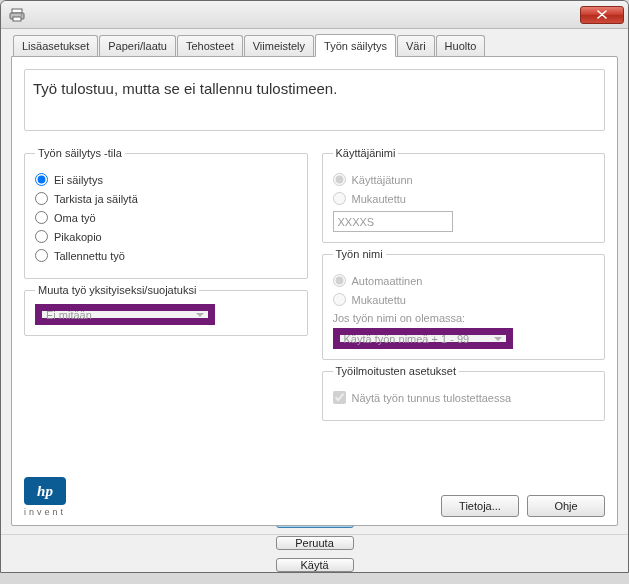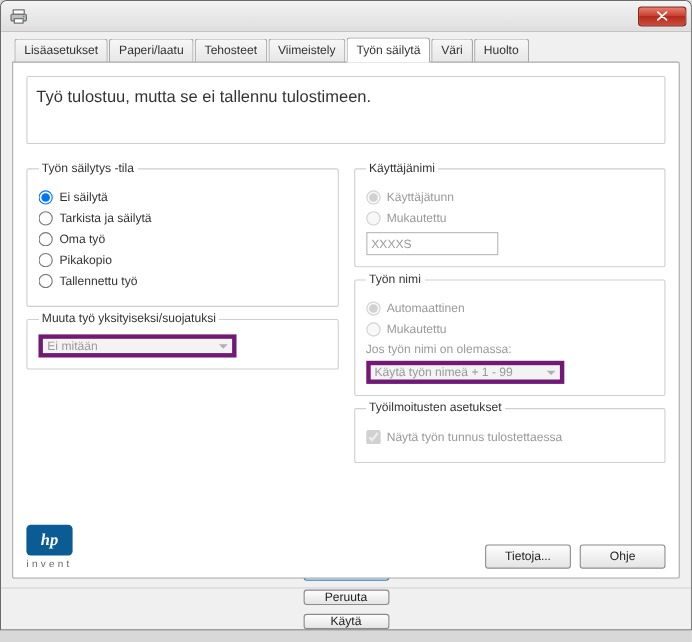--- a/index.html
+++ b/index.html
@@ -135,21 +135,21 @@
     font-family: inherit;
     font-size: 11px;
     height: 21px;
     background: #fff;
   }
   input[type=text][disabled] {
     color: #9a9a9a;
     background: #fff;
   }
   .select {
-    border: 4px solid #701a75;
+    border: 7px solid #701a75;
     background: linear-gradient(to bottom, #fcfcfc, #ececec);
     height: 21px;
     display: flex;
     align-items: center;
     padding: 0 4px;
     color: #333;
     position: relative;
   }
   .select.disabled { color: #9a9a9a; background: #f3f3f3; }
   .select .arrow {
@@ -232,38 +232,38 @@
       </svg>
     </div>
   </div>
 
   <div class="content">
     <div class="tabs">
       <div class="tab">Lisäasetukset</div>
       <div class="tab">Paperi/laatu</div>
       <div class="tab">Tehosteet</div>
       <div class="tab">Viimeistely</div>
-      <div class="tab active">Työn säilytä</div>
+      <div class="tab active">Työn säilytys</div>
       <div class="tab">Väri</div>
       <div class="tab">Huolto</div>
     </div>
 
     <div class="panel">
       <div class="desc-box">
         <span>Työ tulostuu, mutta se ei tallennu tulostimeen.</span>
       </div>
 
       <div class="columns">
 
         <div class="col">
           <fieldset class="group">
             <legend>Työn säilytys -tila</legend>
             <label class="radio-row">
               <input type="radio" name="mode" checked="" style="">
-              <span>Ei säilytä</span>
+              <span>Ei säilytys</span>
             </label>
             <label class="radio-row">
               <input type="radio" name="mode" style="">
               <span>Tarkista ja säilytä</span>
             </label>
             <label class="radio-row">
               <input type="radio" name="mode" style="">
               <span>Oma työ</span>
             </label>
             <label class="radio-row">

